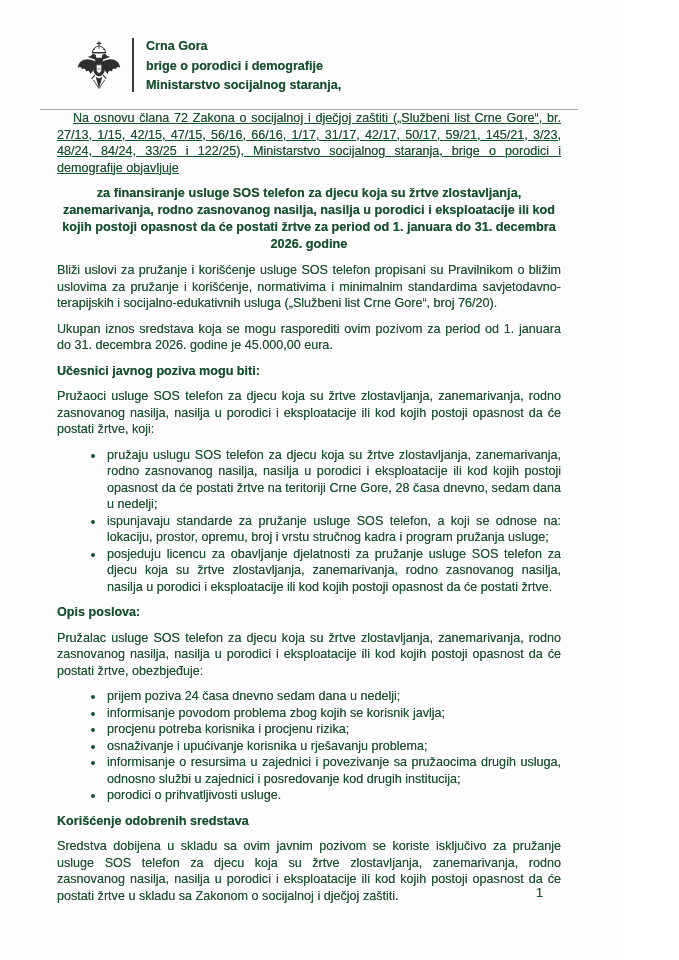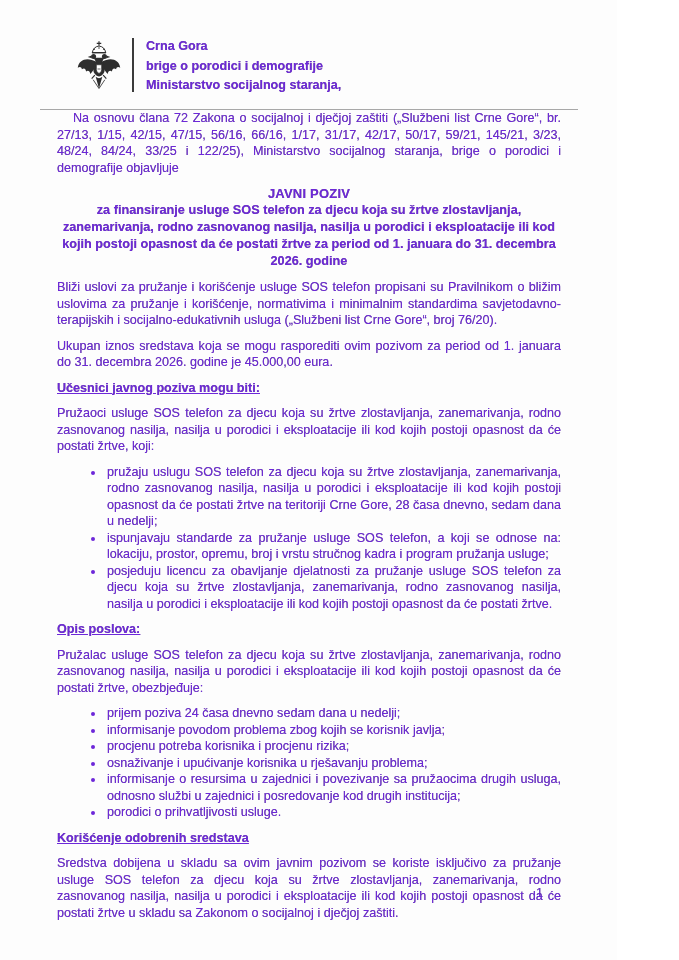--- a/index.html
+++ b/index.html
@@ -1,36 +1,36 @@
 <!DOCTYPE html>
 <html><head>
 <meta charset="utf-8">
 <style>
   html,body{margin:0;padding:0;background:#ffffff;}
   .page{
     position:relative;
     width:617px;height:960px;
     background:#fdfdfd;
     font-family:"Liberation Sans","DejaVu Sans",sans-serif;
-    color:#6d28d9;
+    color:#14532d;
     text-shadow:0 0 .45px rgba(25,25,25,.55);
     overflow:hidden;
   }
   .content{padding:36px 56px 0 57px;}
   
   .header{display:flex;align-items:flex-start;}
   .coa{margin:2px 0 0 17px;flex:0 0 auto;}
   .hdr-divider{width:2px;background:#3a3a3a;height:54px;margin:2px 0 0 8px;}
   .ministry{margin-left:12px;font-weight:bold;font-size:12.6px;line-height:19.5px;padding-top:1px;white-space:nowrap;}
   .address{margin-left:auto;margin-right:21px;text-align:right;font-size:11.6px;line-height:15.5px;padding-top:2px;}
   .rule{height:1px;background:#a8a8a8;margin:11px -17px 0 -17px;}
   
   .doc p{margin:0 0 9px 0;font-size:12.6px;line-height:16.5px;text-align:justify;}
-  .doc p.indent-first{text-indent:16px;}
-  .heading{font-weight:bold;font-size:12.6px;line-height:16.5px;margin:0 0 9px 0;text-decoration:underline;}
+  .doc p.indent-first{text-indent:16px;text-decoration:underline;}
+  .heading{font-weight:bold;font-size:12.6px;line-height:16.5px;margin:0 0 9px 0;}
   .title-block{text-align:center;font-weight:bold;margin:0 0 9px 0;}
   .title-line{font-size:13px;line-height:17px;letter-spacing:.2px;}
   .subtitle-line{font-size:12.7px;line-height:17px;}
   ul.bullets{margin:0 0 9px 0;padding:0 0 0 48px;list-style:disc outside;}
   ul.bullets li{font-size:12.6px;line-height:16.5px;text-align:justify;padding-left:2px;}
   .first-para{margin-top:12px;}
   .page-number{position:absolute;top:886px;right:74px;font-size:12.6px;}
 </style>
 </head>
 <body>
@@ -72,21 +72,20 @@
       </div>
     </div>
 
     <div class="rule"></div>
 
     <div class="doc">
 
       <p class="first-para indent-first">Na osnovu člana 72 Zakona o socijalnoj i dječjoj zaštiti („Službeni list Crne Gore“, br. 27/13, 1/15, 42/15, 47/15, 56/16, 66/16, 1/17, 31/17, 42/17, 50/17, 59/21, 145/21, 3/23, 48/24, 84/24, 33/25 i 122/25), Ministarstvo socijalnog staranja, brige o porodici i demografije objavljuje</p>
 
       <div class="title-block">
-        <div class="title-line">JAVNI POZIV</div>
         <div class="subtitle-line">za finansiranje usluge SOS telefon za djecu koja su žrtve zlostavljanja, zanemarivanja, rodno zasnovanog nasilja, nasilja u porodici i eksploatacije ili kod kojih postoji opasnost da će postati žrtve za period od 1. januara do 31. decembra 2026. godine</div>
       </div>
 
       <p>Bliži uslovi za pružanje i korišćenje usluge SOS telefon propisani su Pravilnikom o bližim uslovima za pružanje i korišćenje, normativima i minimalnim standardima savjetodavno-terapijskih i socijalno-edukativnih usluga („Službeni list Crne Gore“, broj 76/20).</p>
 
       <p>Ukupan iznos sredstava koja se mogu rasporediti ovim pozivom za period od 1. januara do 31. decembra 2026. godine je 45.000,00 eura.</p>
 
       <div class="heading">Učesnici javnog poziva mogu biti:</div>
 
       <p>Pružaoci usluge SOS telefon za djecu koja su žrtve zlostavljanja, zanemarivanja, rodno zasnovanog nasilja, nasilja u porodici i eksploatacije ili kod kojih postoji opasnost da će postati žrtve, koji:</p>

